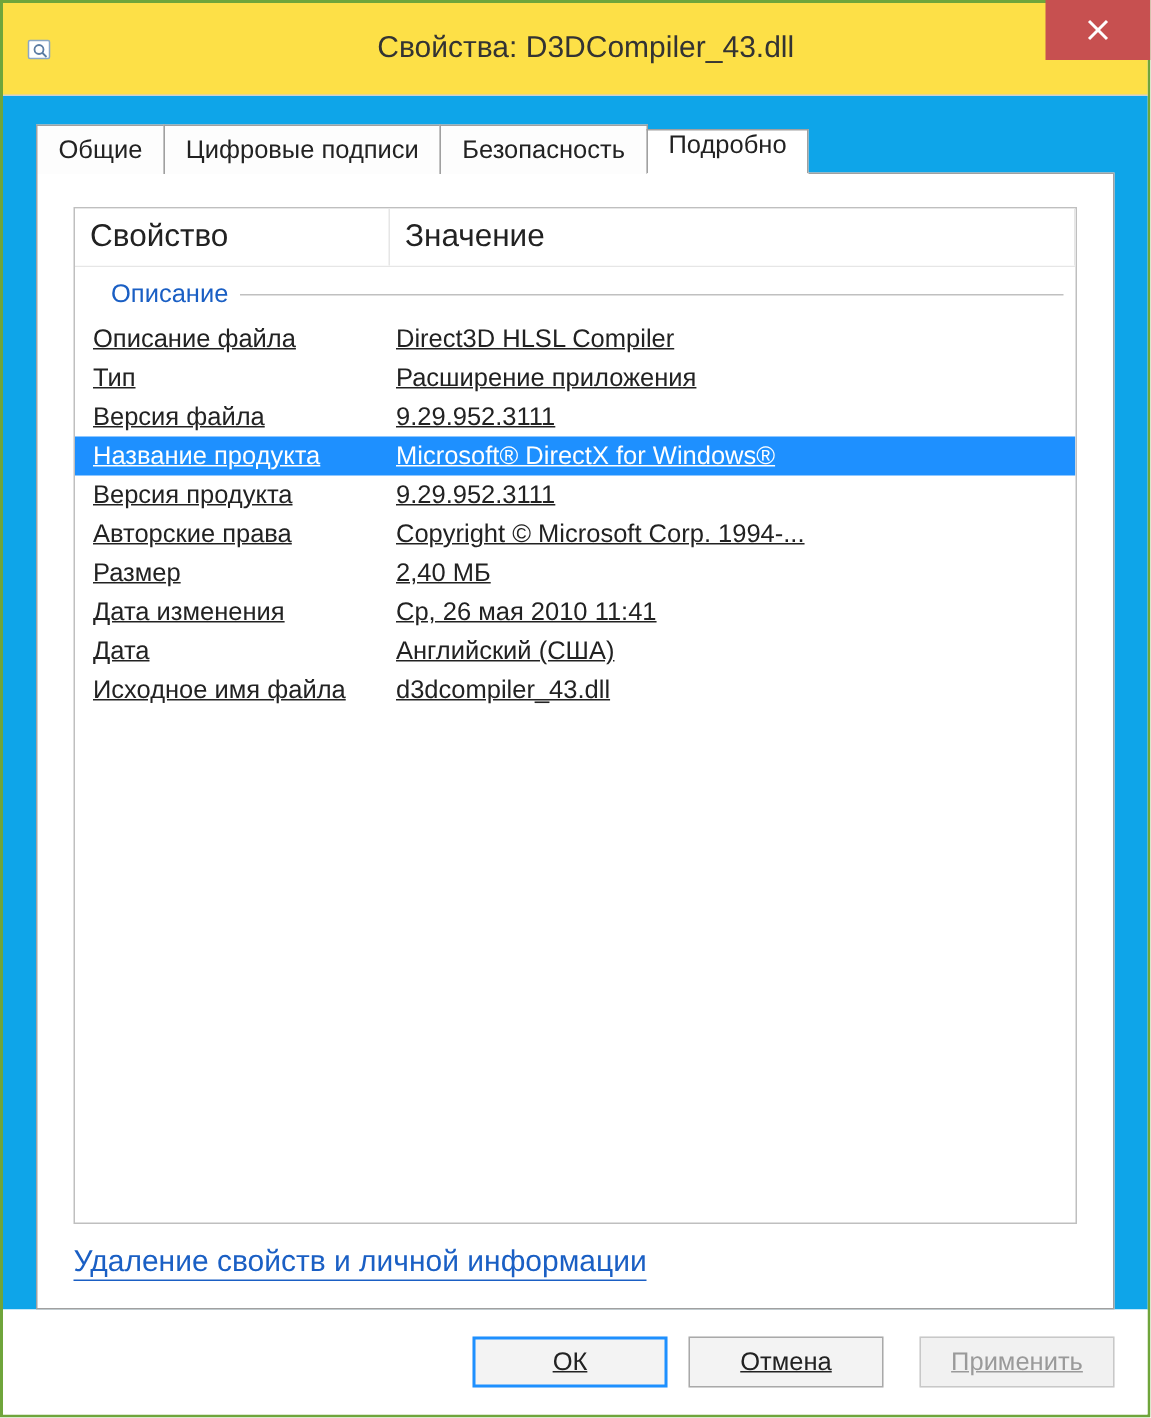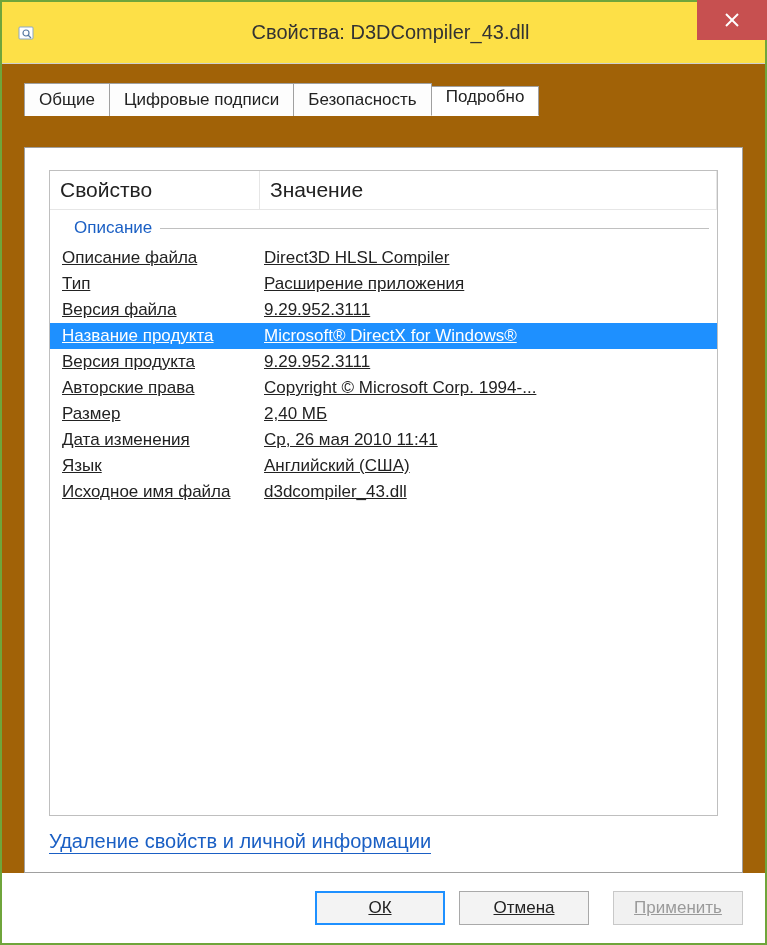--- a/index.html
+++ b/index.html
@@ -52,22 +52,21 @@
     position: absolute;
     top: -2px;
     right: -2px;
   }
 
   .content {
     flex: 1;
     padding: 18px 22px 0 22px;
     display: flex;
     flex-direction: column;
-    background: #a16207;
-    gap: 32px;
+    background: #0ea5e9;
   }
 
   .tabs {
     display: flex;
     align-items: flex-end;
     position: relative;
     z-index: 2;
   }
   .tab {
     padding: 6px 14px 6px 14px;
@@ -274,21 +273,21 @@
             </div>
             <div class="row">
               <div class="cell-prop">Размер</div>
               <div class="cell-val">2,40 МБ</div>
             </div>
             <div class="row">
               <div class="cell-prop">Дата изменения</div>
               <div class="cell-val">Ср, 26 мая 2010 11:41</div>
             </div>
             <div class="row">
-              <div class="cell-prop">Язык</div>
+              <div class="cell-prop">Дата</div>
               <div class="cell-val">Английский (США)</div>
             </div>
             <div class="row">
               <div class="cell-prop">Исходное имя файла</div>
               <div class="cell-val">d3dcompiler_43.dll</div>
             </div>
           </div>
       </div>
 
       <a class="link-remove">Удаление свойств и личной информации</a>

